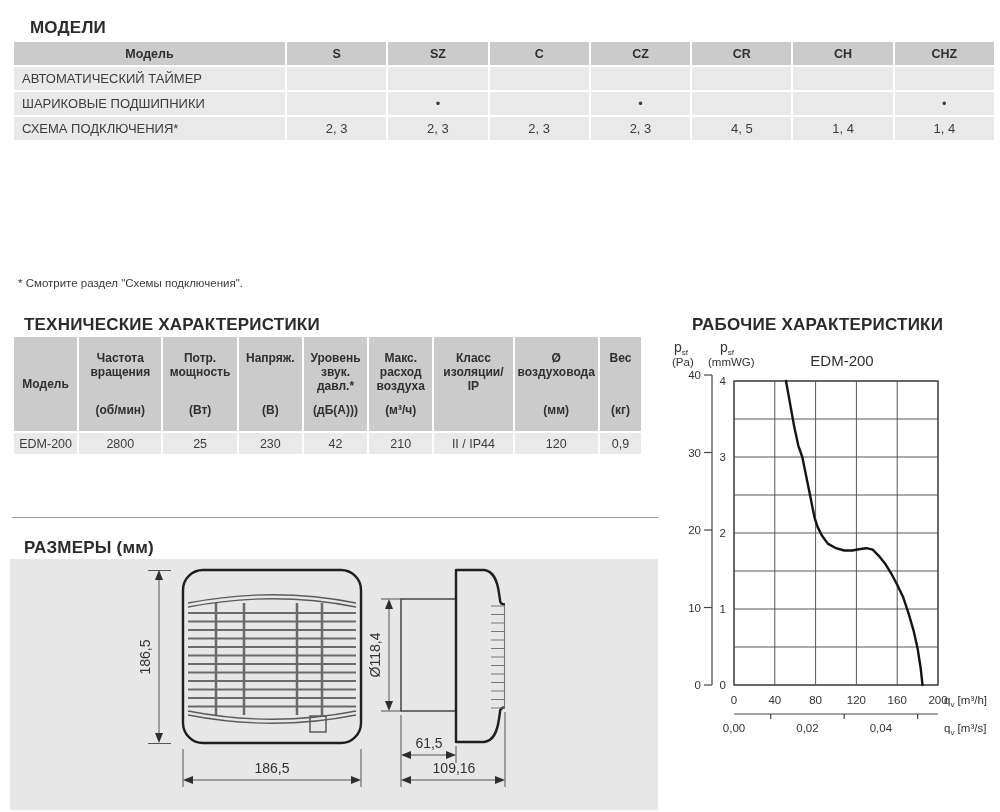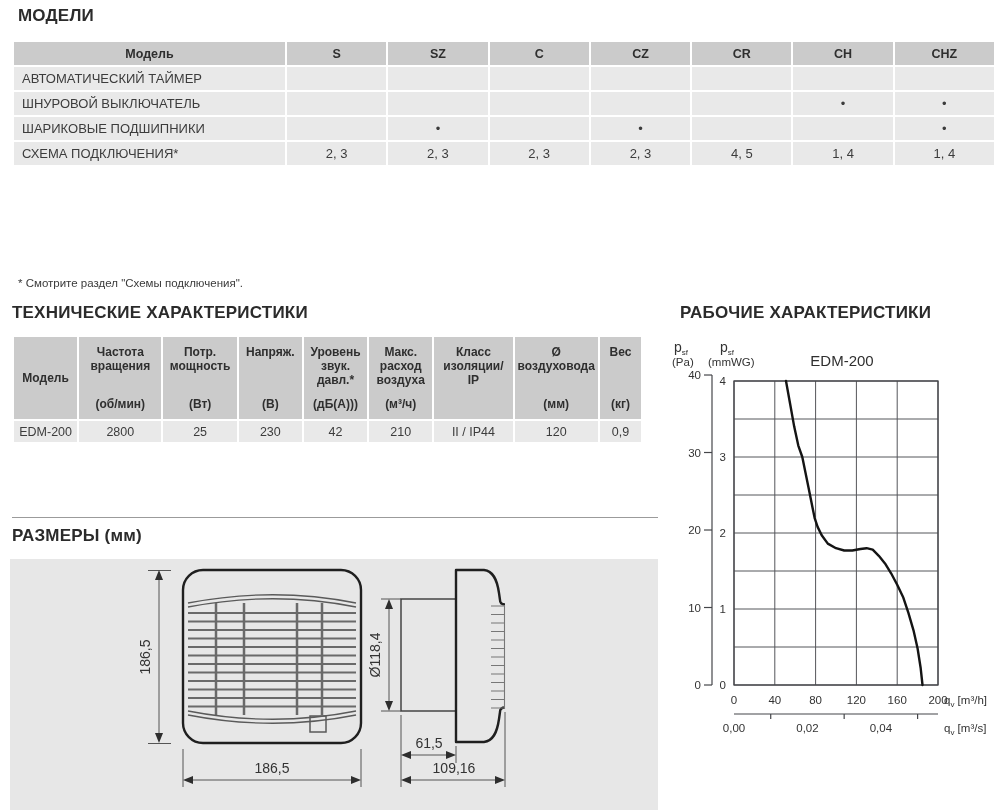--- a/index.html
+++ b/index.html
@@ -1,27 +1,27 @@
 <!DOCTYPE html>
 <html><head>
 <meta charset="utf-8">
 <style>
   html,body{margin:0;padding:0;background:#fff;}
   .page{position:relative;width:1000px;height:812px;background:#fff;
         font-family:"Liberation Sans","DejaVu Sans",sans-serif;color:#2f2f2f;overflow:hidden;}
-  h2.sec{position:absolute;margin:0;font-size:17px;font-weight:bold;color:#2b2b2b;letter-spacing:.2px;}
+  h2.sec{position:absolute;margin:12px;font-size:17px;font-weight:bold;color:#2b2b2b;letter-spacing:.2px;}
   
   table.models{position:absolute;left:12px;top:40px;width:984px;border-collapse:separate;border-spacing:2px;table-layout:fixed;}
   table.models th{background:#cbcbcb;height:23px;font-size:12.5px;font-weight:bold;color:#2f2f2f;text-align:center;padding:0;}
   table.models td{background:#e9e9e9;height:23px;font-size:13px;color:#3c3c3c;text-align:center;padding:0;}
   table.models td.lbl{text-align:left;padding-left:8px;font-size:13px;}
   
   table.tech{position:absolute;left:12px;top:335px;width:631px;border-collapse:separate;border-spacing:2px;table-layout:fixed;}
   table.tech th{background:#cbcbcb;padding:0;vertical-align:top;height:72px;}
-  table.tech th .thwrap{display:flex;flex-direction:column;justify-content:space-between;height:66px;padding:8px 2px;
+  table.tech th .thwrap{display:flex;flex-direction:column;justify-content:space-between;height:66px;padding:14px 2px;
         font-size:12px;font-weight:bold;color:#2f2f2f;text-align:center;line-height:1.18;}
   table.tech th .thwrap.center{justify-content:center;}
   table.tech td{background:#e9e9e9;height:21px;font-size:12.5px;color:#3c3c3c;text-align:center;padding:0;}
   .fnote{position:absolute;font-size:11.5px;color:#3a3a3a;}
   .divider{position:absolute;left:12px;top:517px;width:646px;border-top:1px solid #9b9b9b;height:0;}
   .panel{position:absolute;left:10px;top:559px;width:648px;height:251px;background:#e7e7e7;}
   .chartbox{position:absolute;left:660px;top:330px;width:340px;height:430px;}
   
   svg text{font-family:"Liberation Sans","DejaVu Sans",sans-serif;fill:#333;}
   .dim{font-size:14px;fill:#333;}
@@ -75,30 +75,20 @@
     </tr>
     <tr>
       <td class="lbl">АВТОМАТИЧЕСКИЙ ТАЙМЕР</td>
       <td></td>
       <td></td>
       <td></td>
       <td></td>
       <td></td>
       <td></td>
       <td></td>
-    </tr>
-    <tr>
-      <td class="lbl">ШНУРОВОЙ ВЫКЛЮЧАТЕЛЬ</td>
-      <td></td>
-      <td></td>
-      <td></td>
-      <td></td>
-      <td></td>
-      <td>•</td>
-      <td>•</td>
     </tr>
     <tr>
       <td class="lbl">ШАРИКОВЫЕ ПОДШИПНИКИ</td>
       <td></td>
       <td>•</td>
       <td></td>
       <td>•</td>
       <td></td>
       <td></td>
       <td>•</td>

